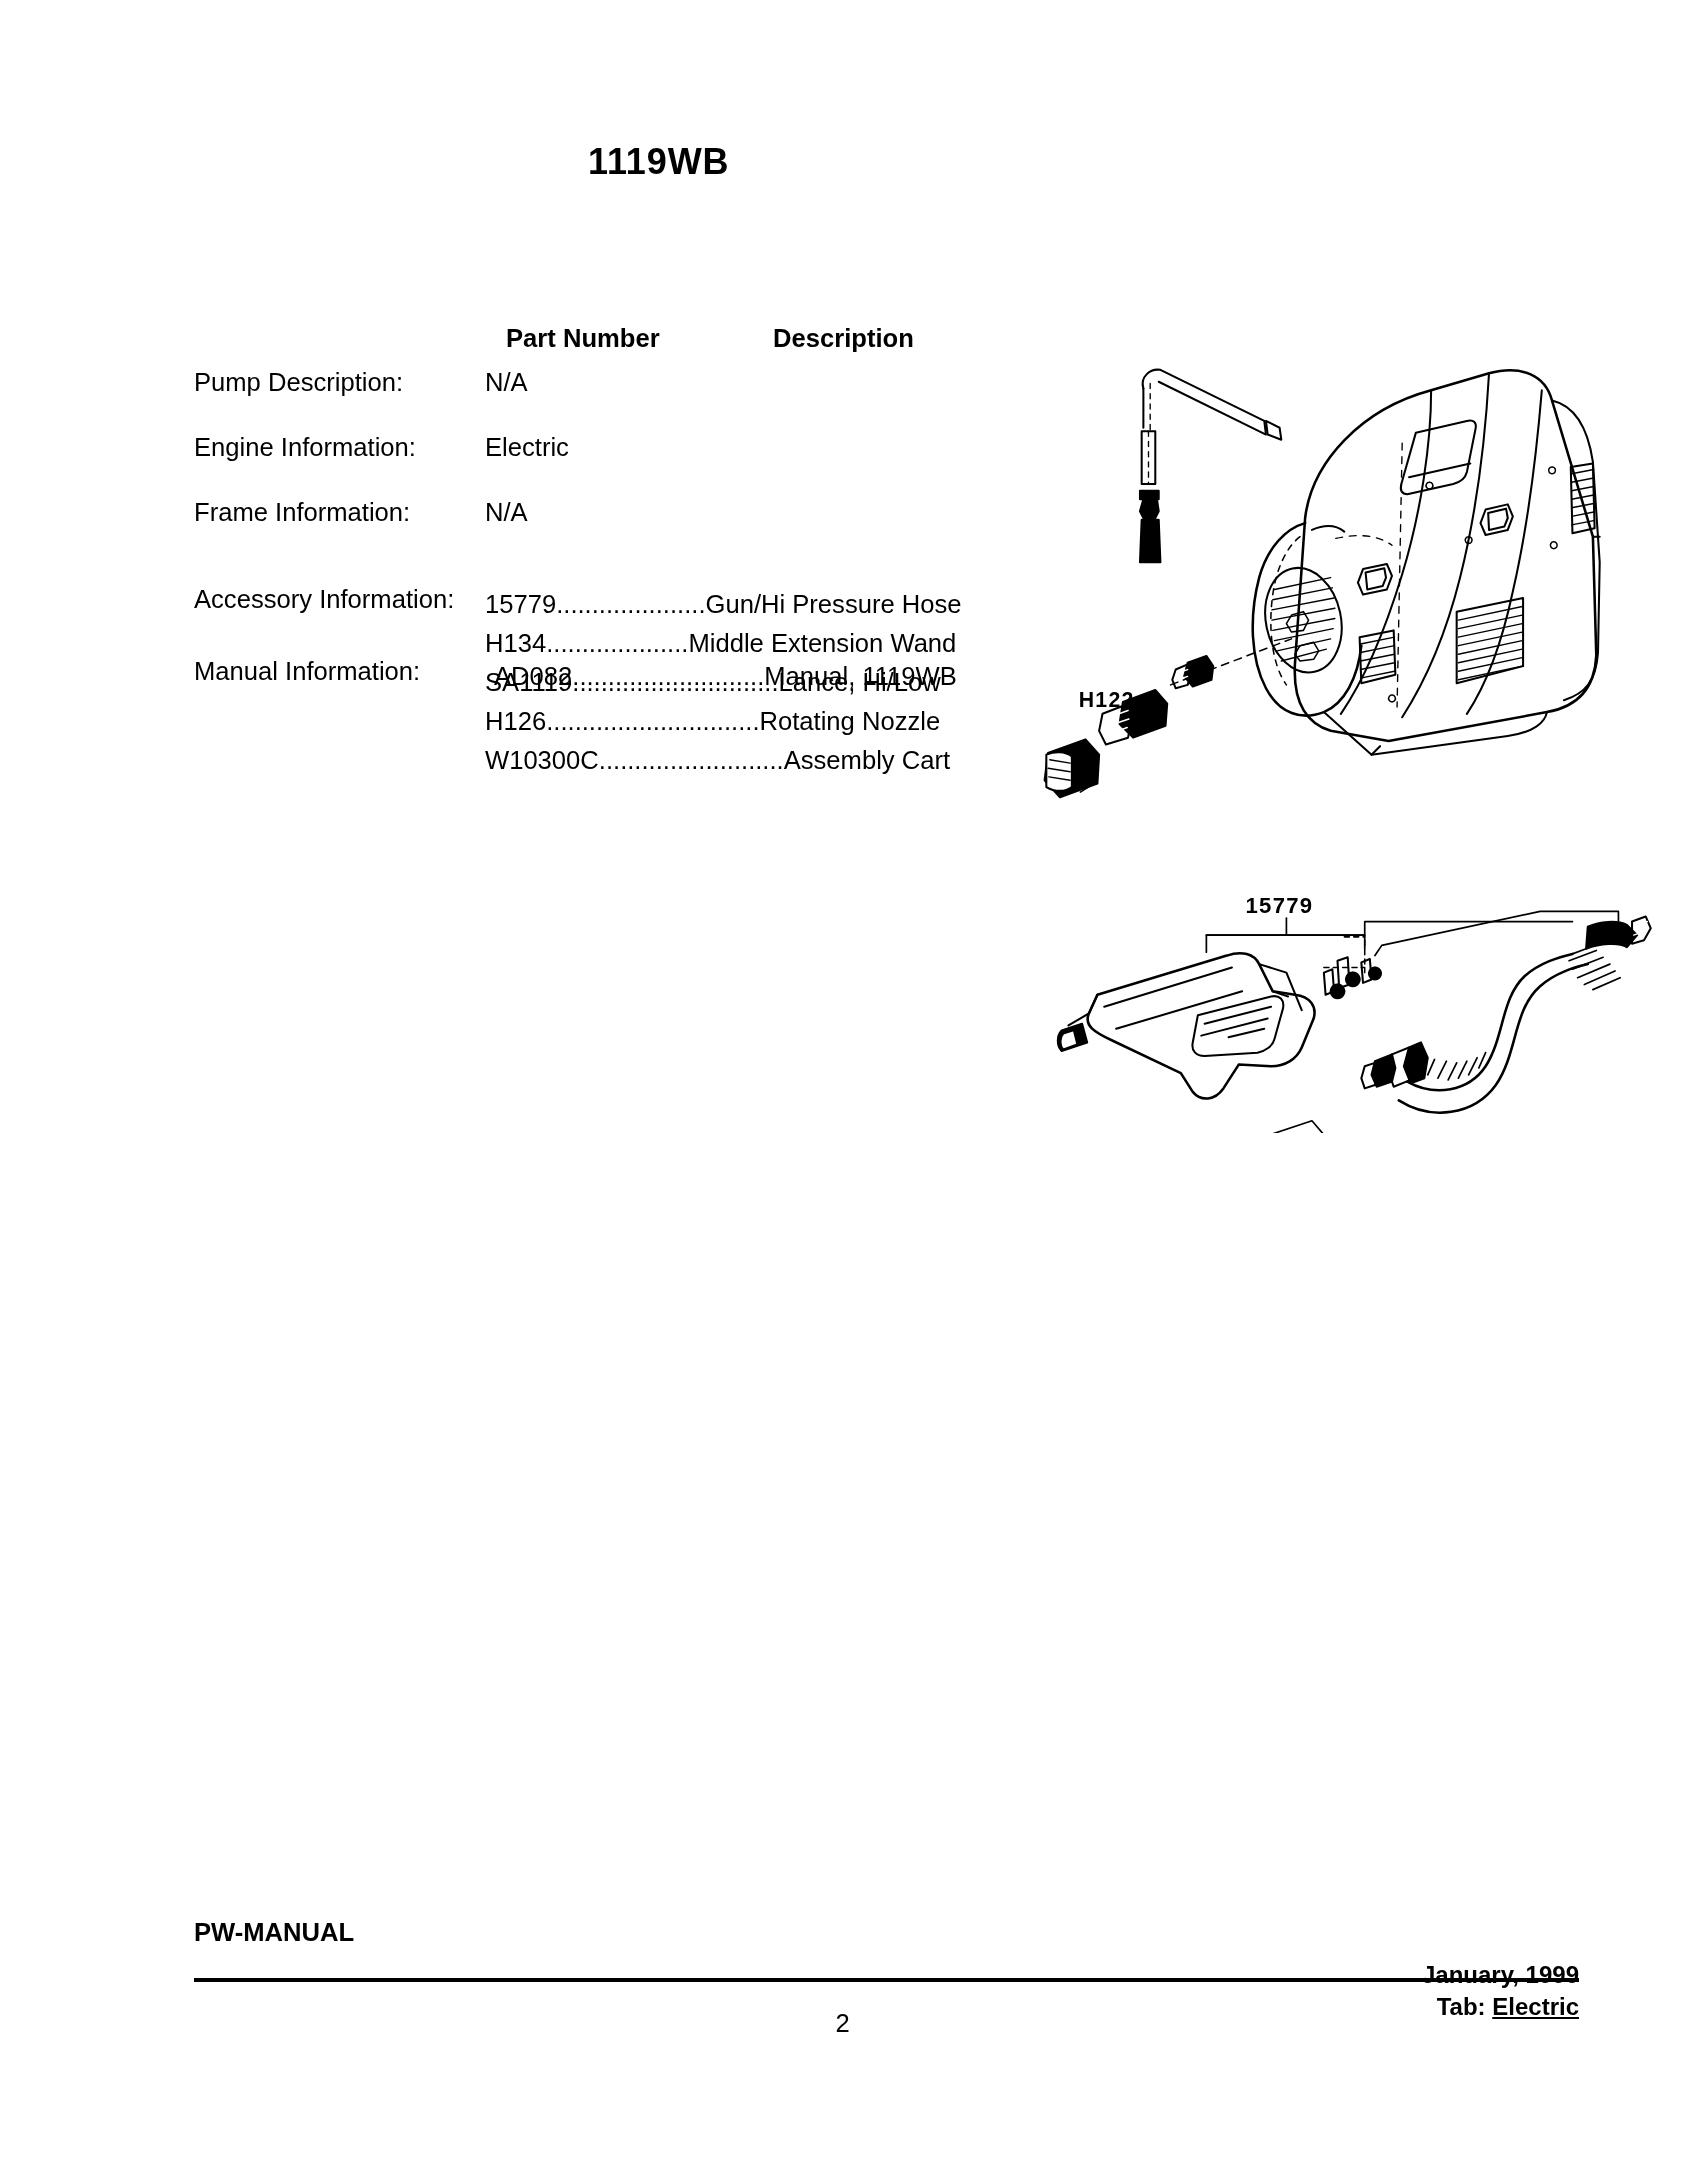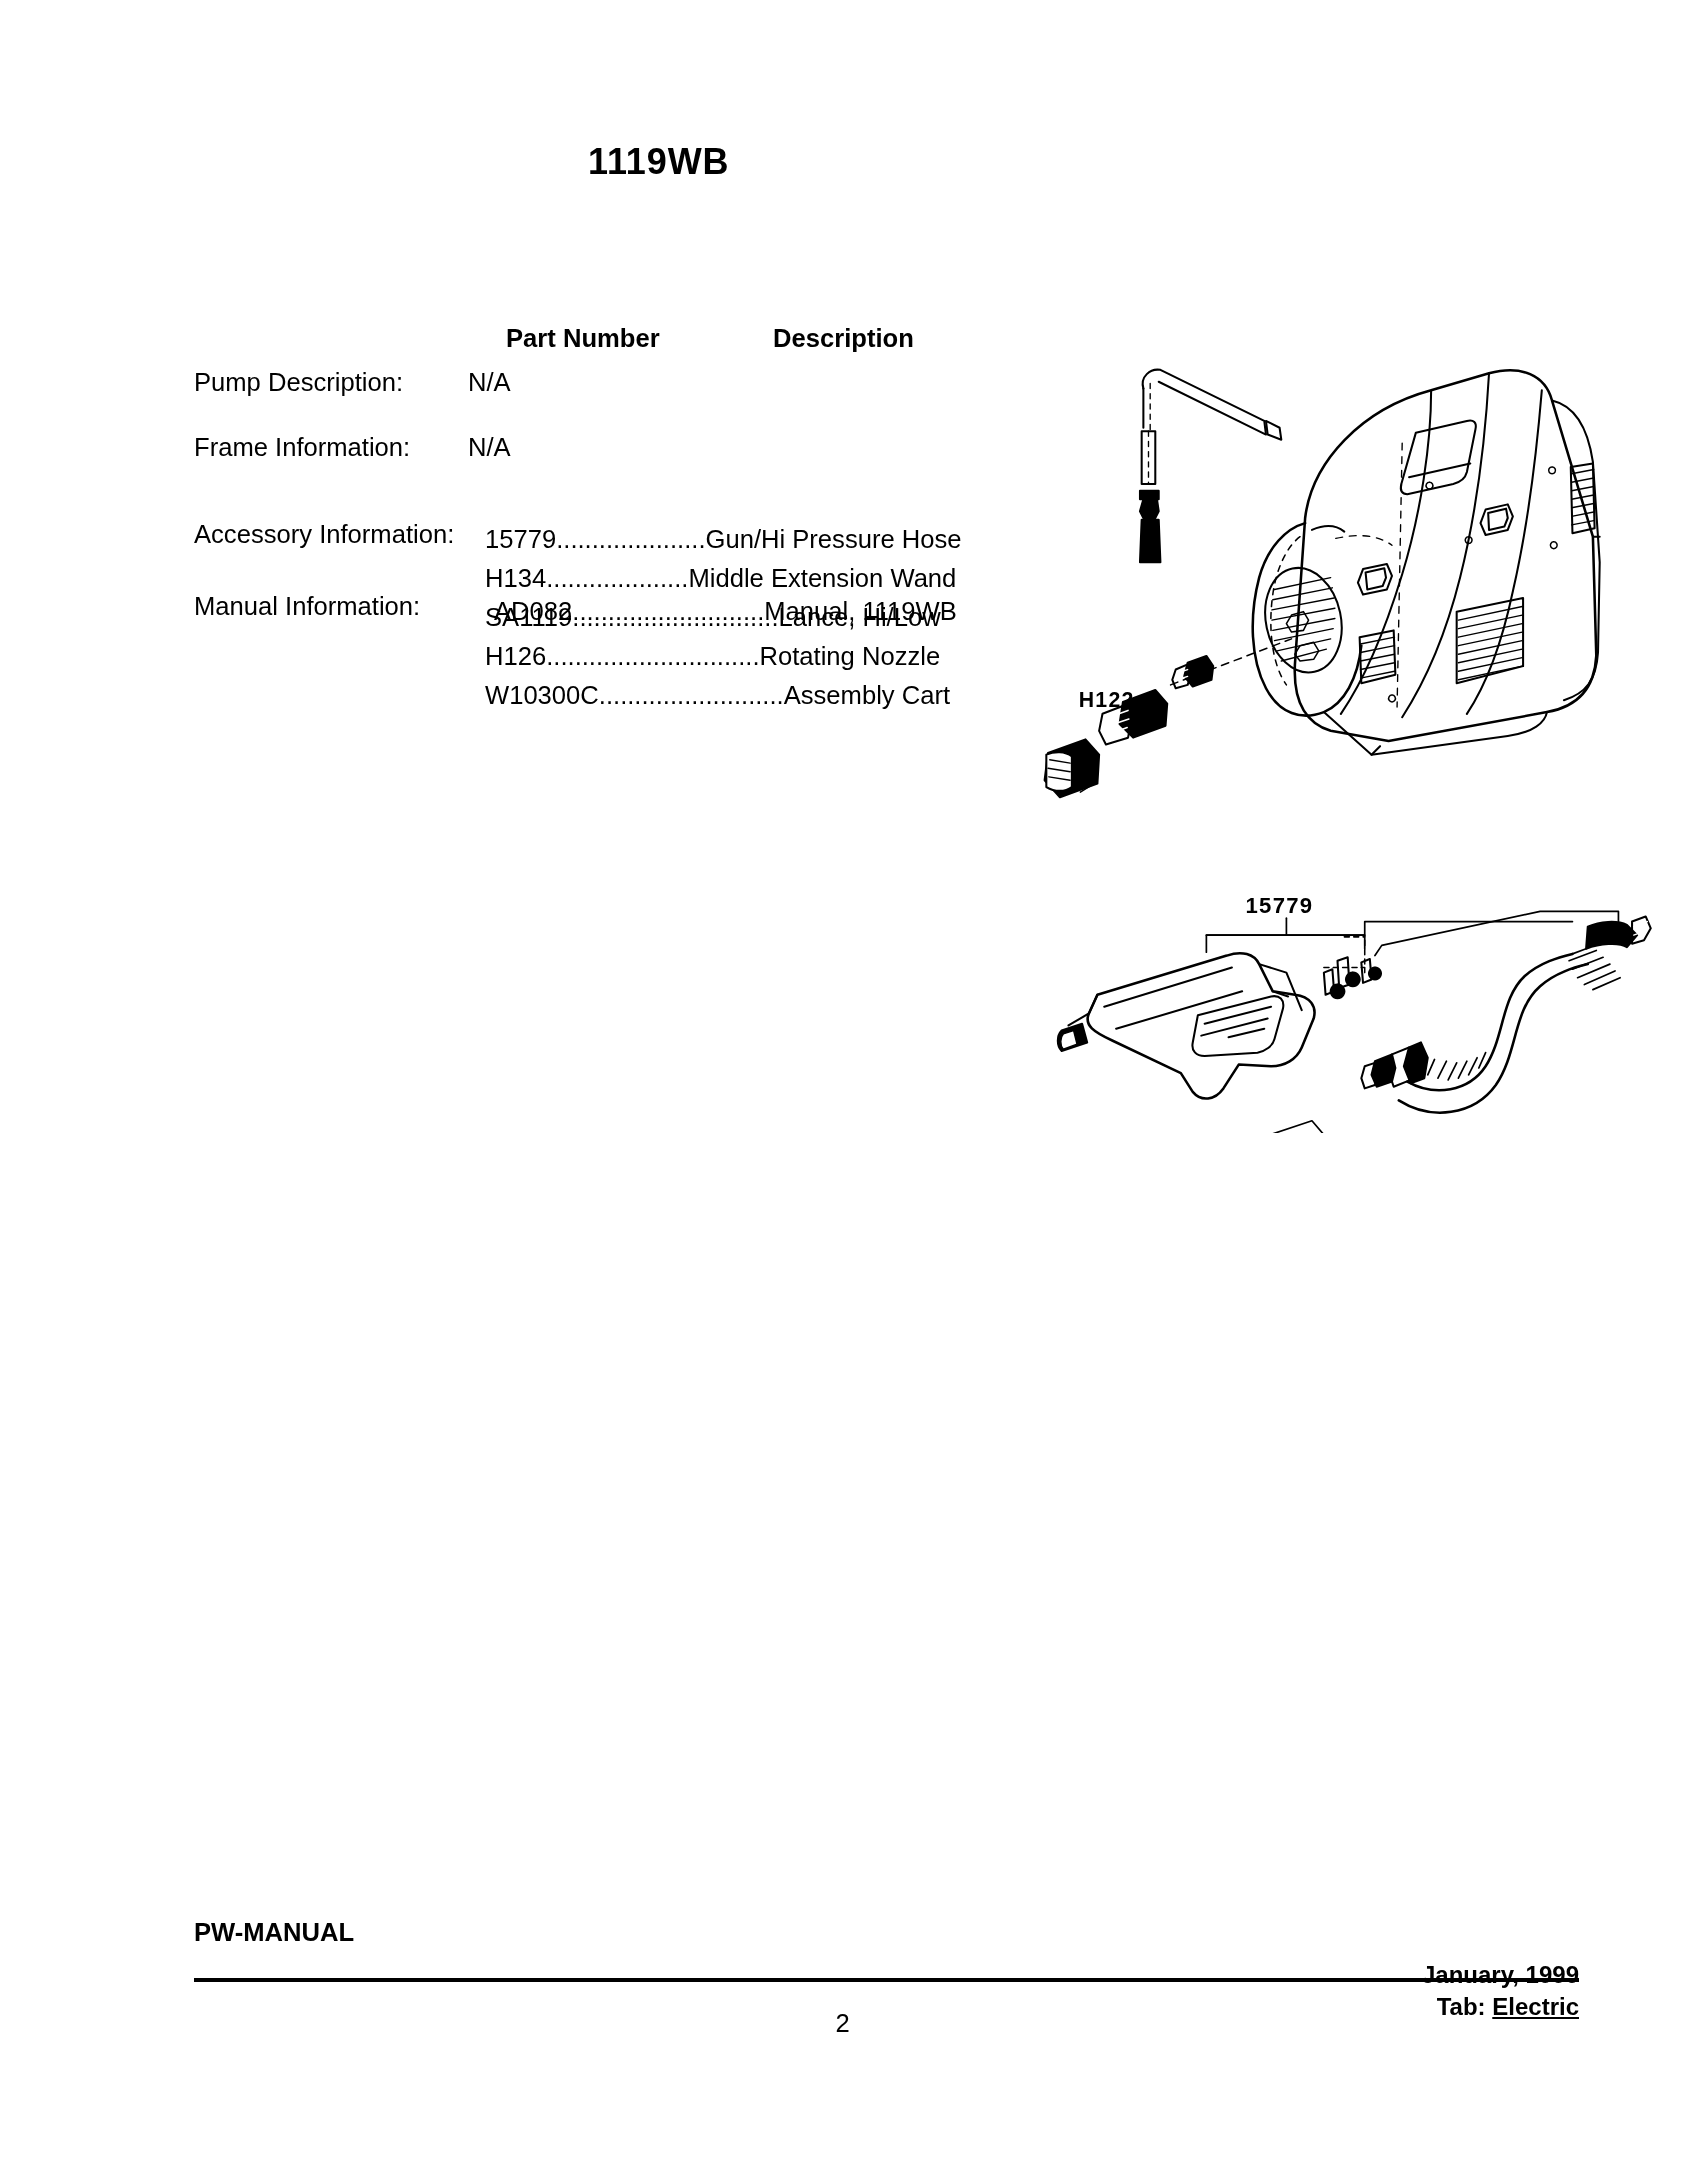--- a/index.html
+++ b/index.html
@@ -55,21 +55,21 @@
   }
   .spec-label {
     position: absolute;
     left: 0;
     top: 0;
     font-size: 25.6px;
     white-space: nowrap;
   }
   .spec-value {
     position: absolute;
-    left: 274px;
+    left: 291px;
     top: 0;
     font-size: 25.6px;
     white-space: nowrap;
   }
 
   
   .acc-group {
     position: relative;
     margin-top: 22px;
   }
@@ -189,20 +189,24 @@
     <div class="col-headers">
       <div class="col-head part">Part Number</div>
       <div class="col-head desc">Description</div>
     </div>
 
     <div class="spec-row">
       <span class="spec-label">Pump Description:</span>
       <span class="spec-value">N/A</span>
     </div>
 
+    <div class="spec-row">
+      <span class="spec-label">Engine Information:</span>
+      <span class="spec-value">Electric</span>
+    </div>
 
     <div class="spec-row">
       <span class="spec-label">Frame Information:</span>
       <span class="spec-value">N/A</span>
     </div>
 
     <div class="acc-group">
       <span class="acc-label">Accessory Information:</span>
       <div class="acc-lines">
 

